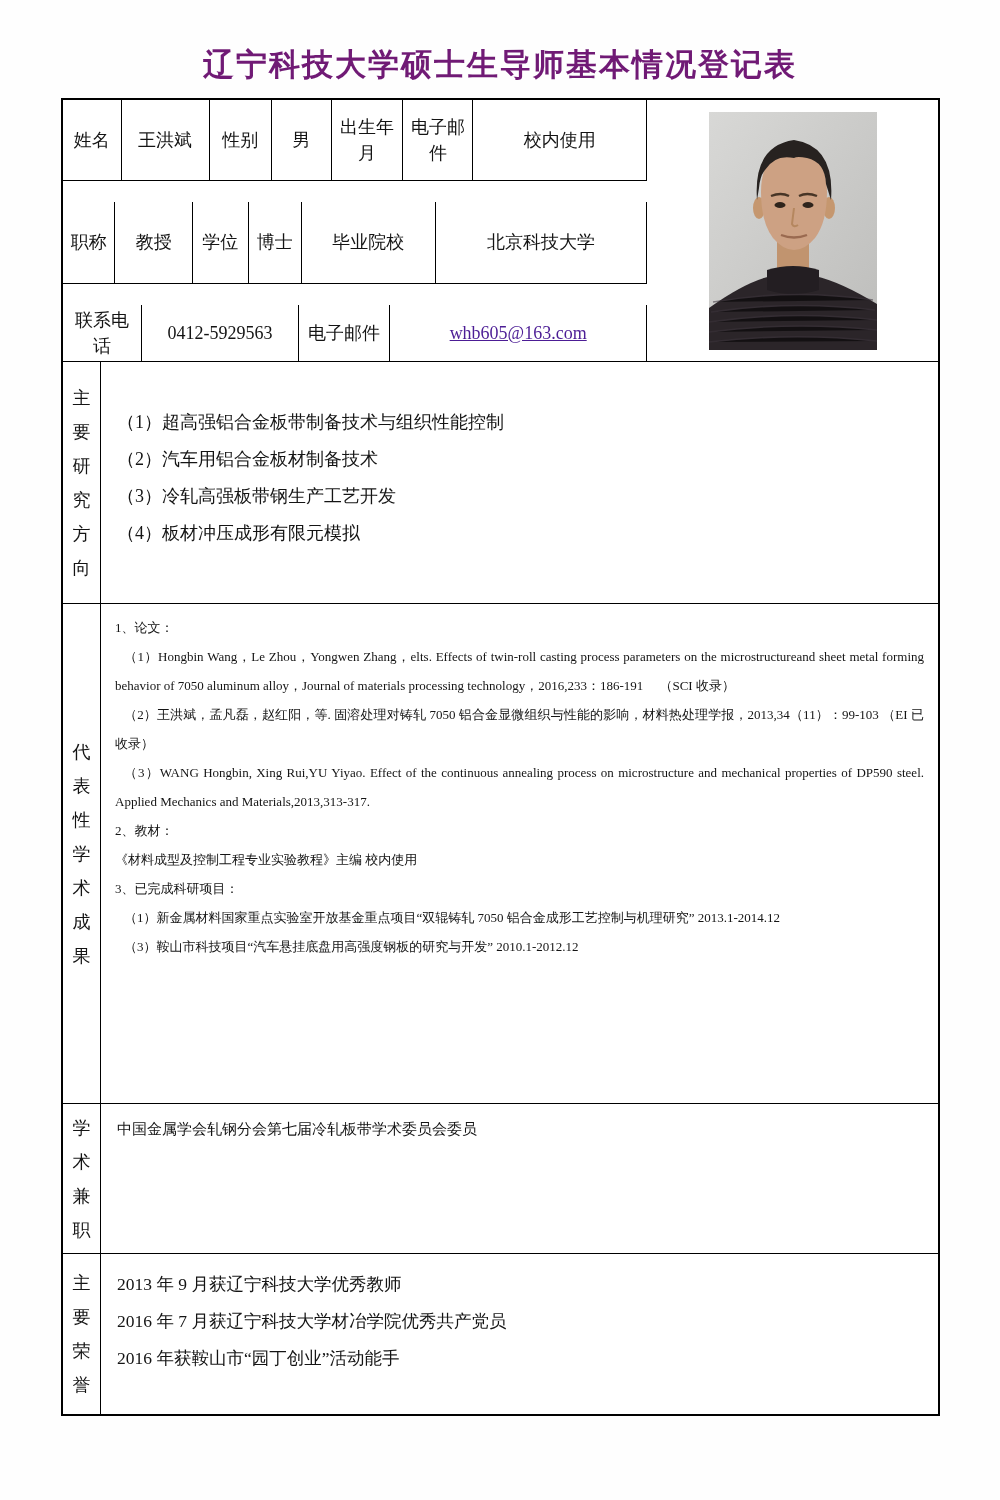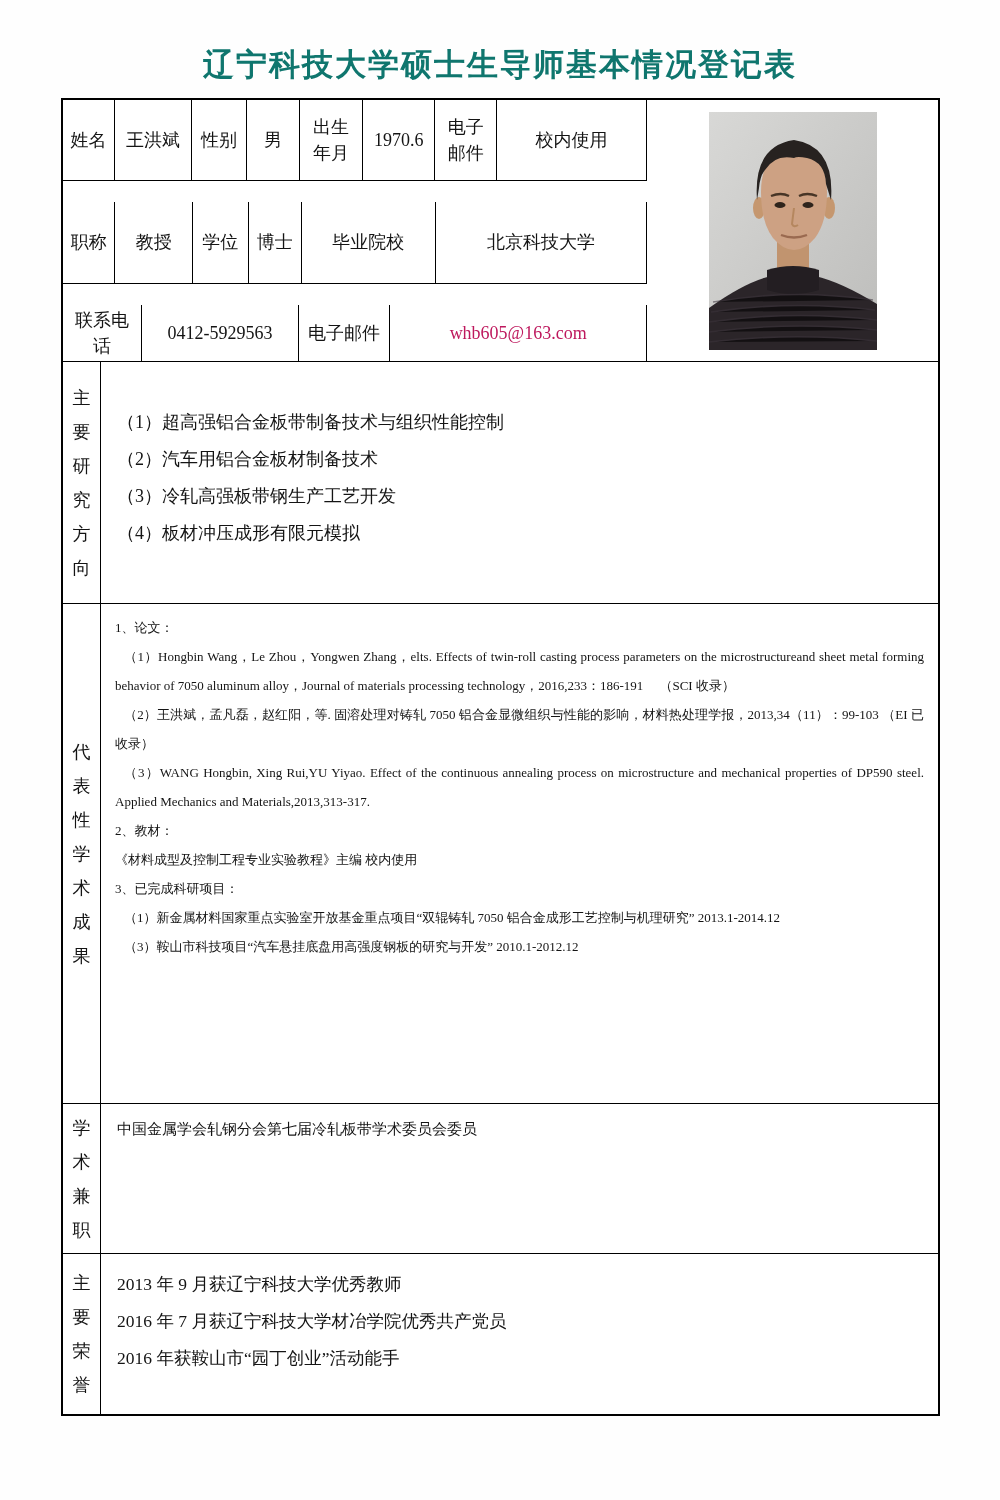--- a/index.html
+++ b/index.html
@@ -4,41 +4,41 @@
 <style>
   * { margin:0; padding:0; box-sizing:border-box; }
   html,body { background:#ffffff; }
   .page {
     position:relative; width:1000px; height:1500px; background:#fefefe;
     font-family:"Liberation Serif","DejaVu Serif",serif; color:#141414;
   }
   .doc-title {
     position:absolute; top:44px; left:0; width:100%;
     text-align:center; font-family:"Liberation Sans","DejaVu Sans",sans-serif;
-    font-weight:bold; font-size:31px; letter-spacing:2px; color:#0f766e;
+    font-weight:bold; font-size:31px; letter-spacing:2px; color:#701a75;
   }
   .form {
     position:absolute; left:61px; top:98px; width:879px; height:1318px;
     border:2px solid #000; display:flex; flex-direction:column; background:#fff;
   }
   .top { display:flex; height:262px; }
   .top-left { width:584px; display:flex; flex-direction:column;gap:21px; }
   .r { display:flex; }
   .r1 { height:86px; } .r2 { height:88px; } .r3 { height:88px; }
   .cell {
     border-right:1px solid #000; border-bottom:1px solid #000;
     display:flex; align-items:center; justify-content:center;
     text-align:center; font-size:18px; line-height:26px; padding:2px 6px;
   }
   .photo-cell {
     flex:1; border-bottom:1px solid #000; background:#fff;
     display:flex; align-items:center; justify-content:center;
   }
   .photo-frame { width:168px; height:238px; display:block; }
-  .u { color:#be185d; }
+  .u { text-decoration:underline; color:#4c1d95; }
   .sec { display:flex; border-bottom:1px solid #000; }
   .sec:last-child { border-bottom:none; flex:1; }
   .sec-label {
     width:38px; border-right:1px solid #000;
     display:flex; align-items:center; justify-content:center;
   }
   .v-label {
     width:20px; word-break:break-all; text-align:center;
     font-size:18px; line-height:34px;
   }
@@ -64,21 +64,20 @@
 
     <div class="top">
       <div class="top-left">
 
         <div class="r r1">
           <div class="cell" style="width:61px">姓名</div>
           <div class="cell" style="width:92px">王洪斌</div>
           <div class="cell" style="width:65px">性别</div>
           <div class="cell" style="width:62px">男</div>
           <div class="cell" style="width:75px">出生年月</div>
-          <div class="cell" style="width:86px">1970.6</div>
           <div class="cell" style="width:73px">电子邮件</div>
           <div class="cell" style="width:182px">校内使用</div>
         </div>
 
         <div class="r r2">
           <div class="cell" style="width:61px">职称</div>
           <div class="cell" style="width:92px">教授</div>
           <div class="cell" style="width:65px">学位</div>
           <div class="cell" style="width:62px">博士</div>
           <div class="cell" style="width:161px">毕业院校</div>

